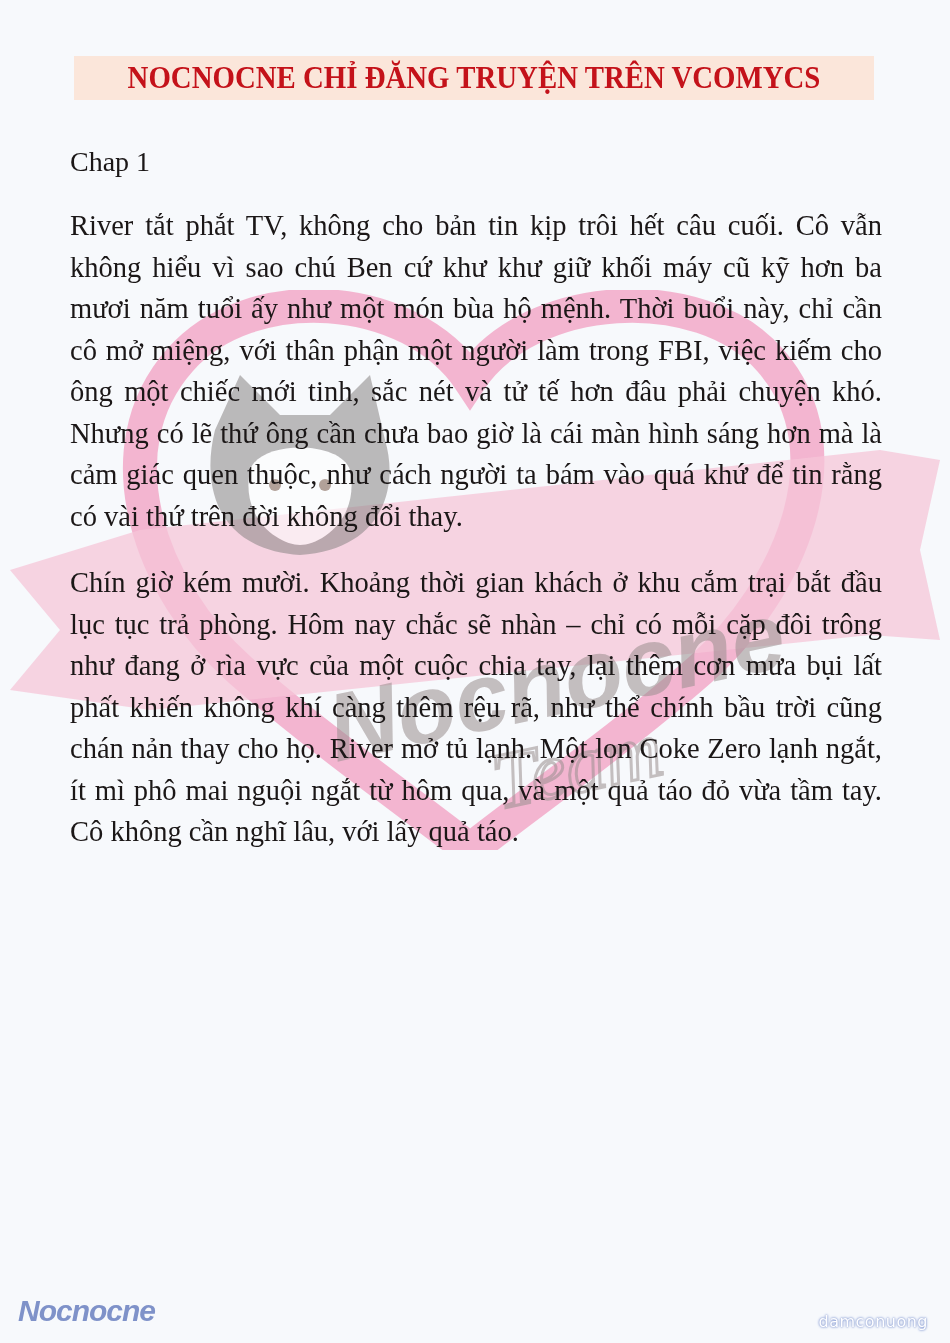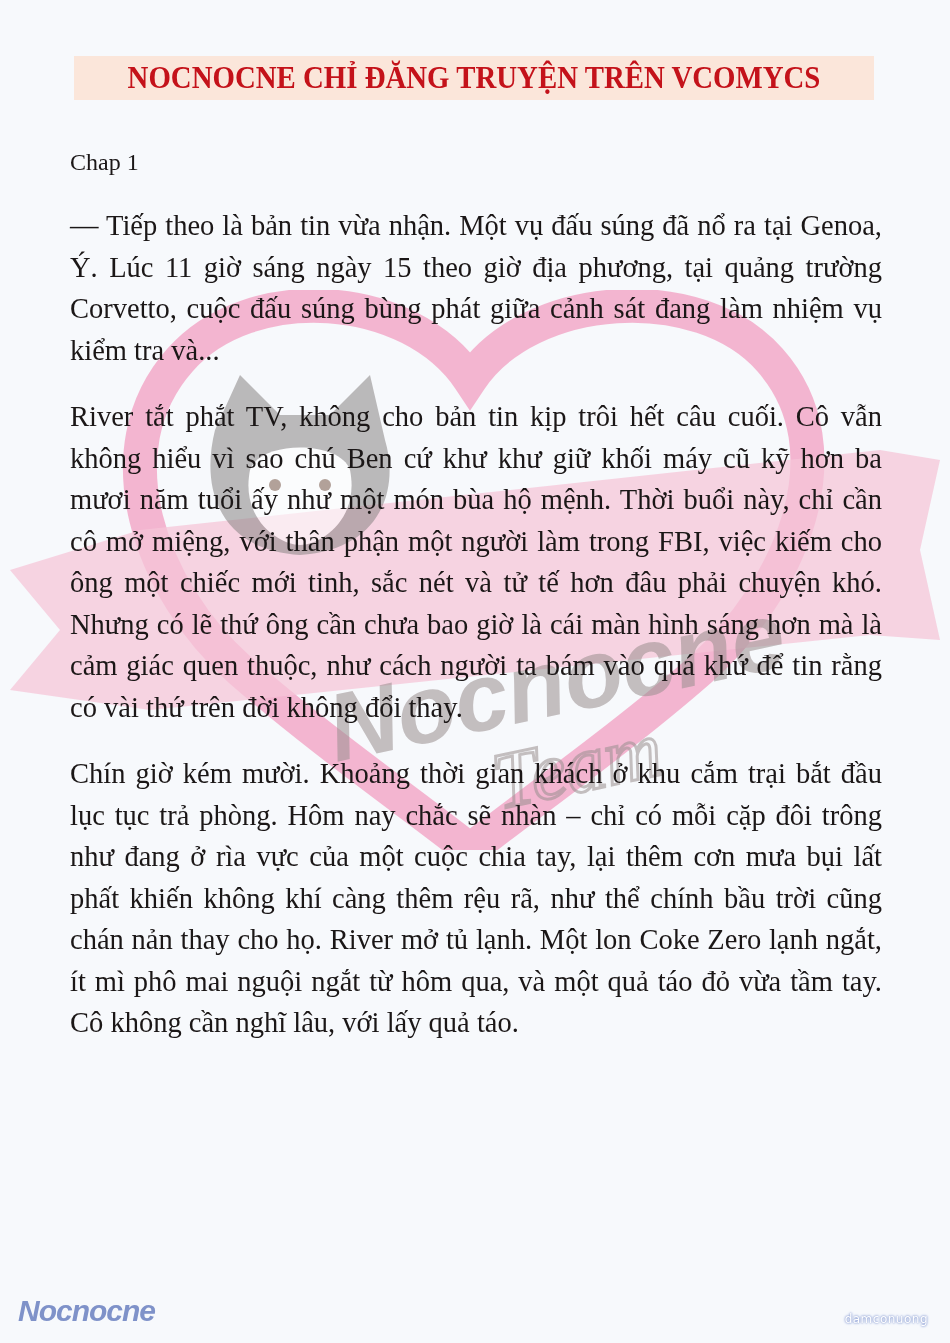--- a/index.html
+++ b/index.html
@@ -23,37 +23,37 @@
   .banner-text {
     position: absolute; left: 74px; top: 56px; width: 800px; height: 44px;
     text-align: center; line-height: 44px;
     font-family: "Liberation Serif", serif; font-weight: bold;
     font-size: 31px; color: #c4121a; letter-spacing: 0px;
     transform: scaleX(0.93); transform-origin: center;
   }
 
   .chapter {
     position: absolute; left: 70px; top: 142px;
-    font-size: 24px; line-height: 40px;
+    font-size: 28px; line-height: 40px;
   }
   .content { position: absolute; left: 70px; top: 205px; width: 812px; }
   .para {
     font-size: 28.5px; line-height: 41.5px; margin: 0 0 25px 0;
     text-align: justify; text-align-last: left;
     position: relative;
   }
 
   .footer-logo {
     position: absolute; left: 18px; top: 1294px;
     font-family: "Liberation Sans", sans-serif; font-style: italic; font-weight: bold;
     font-size: 30px; color: #7f92c9; letter-spacing: -1px;
   }
   .footer-brand {
     position: absolute; right: 22px; top: 1312px;
-    font-family: "DejaVu Sans", sans-serif; font-size: 12px; color: #ffffff;
+    font-family: "DejaVu Sans", sans-serif; font-size: 16px; color: #ffffff;
     text-shadow: 0 0 3px #8aa0d8, 0 0 2px #6f84c4;
     letter-spacing: 0.5px;
   }
 </style>
 </head>
 <body>
 
 <div class="page">
 
   <div class="watermark">
@@ -74,20 +74,19 @@
       <text x="470" y="520" transform="rotate(-12 480 380)" font-family="Liberation Serif, serif" font-style="italic" font-size="80" fill="none" stroke="#9a8f8f" stroke-width="3" opacity="0.55">Team</text>
     </svg>
   </div>
 
   <div class="banner"></div>
   <div class="banner-text">NOCNOCNE CHỈ ĐĂNG TRUYỆN TRÊN VCOMYCS</div>
 
   <div class="chapter">Chap 1</div>
 
   <div class="content">
-    <p class="para">— Tiếp theo là bản tin vừa nhận. Một vụ đấu súng đã nổ ra tại Genoa, Ý. Lúc 11 giờ sáng ngày 15 theo giờ địa phương, tại quảng trường Corvetto, cuộc đấu súng bùng phát giữa cảnh sát đang làm nhiệm vụ kiểm tra và...</p>
     <p class="para">River tắt phắt TV, không cho bản tin kịp trôi hết câu cuối. Cô vẫn không hiểu vì sao chú Ben cứ khư khư giữ khối máy cũ kỹ hơn ba mươi năm tuổi ấy như một món bùa hộ mệnh. Thời buổi này, chỉ cần cô mở miệng, với thân phận một người làm trong FBI, việc kiếm cho ông một chiếc mới tinh, sắc nét và tử tế hơn đâu phải chuyện khó. Nhưng có lẽ thứ ông cần chưa bao giờ là cái màn hình sáng hơn mà là cảm giác quen thuộc, như cách người ta bám vào quá khứ để tin rằng có vài thứ trên đời không đổi thay.</p>
     <p class="para">Chín giờ kém mười. Khoảng thời gian khách ở khu cắm trại bắt đầu lục tục trả phòng. Hôm nay chắc sẽ nhàn – chỉ có mỗi cặp đôi trông như đang ở rìa vực của một cuộc chia tay, lại thêm cơn mưa bụi lất phất khiến không khí càng thêm rệu rã, như thể chính bầu trời cũng chán nản thay cho họ. River mở tủ lạnh. Một lon Coke Zero lạnh ngắt, ít mì phô mai nguội ngắt từ hôm qua, và một quả táo đỏ vừa tầm tay. Cô không cần nghĩ lâu, với lấy quả táo.</p>
   </div>
 
   <div class="footer-logo">Nocnocne</div>
   <div class="footer-brand">damconuong</div>
 </div>
 
 </body></html>

